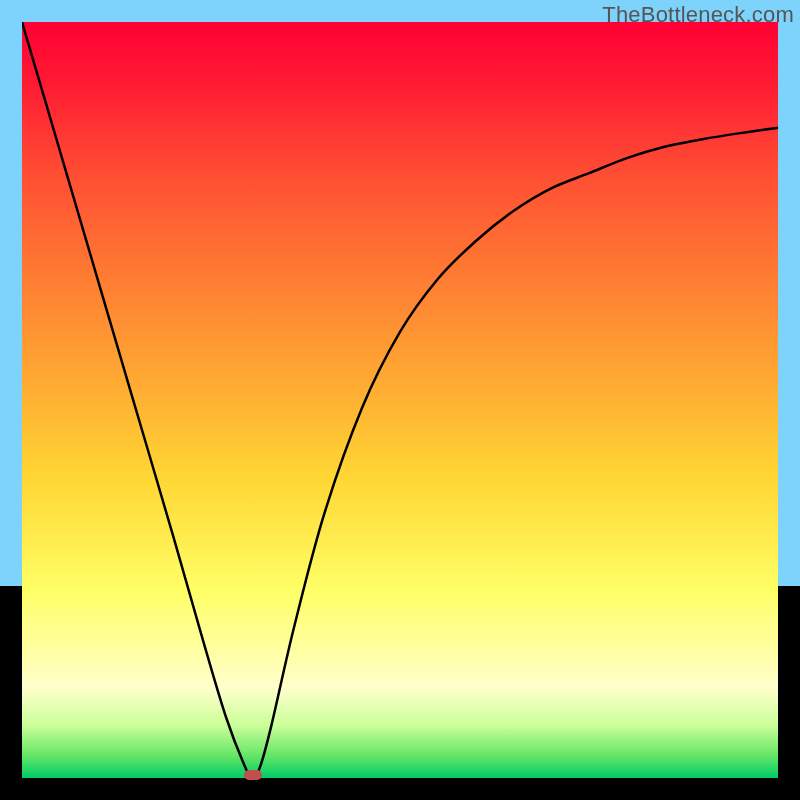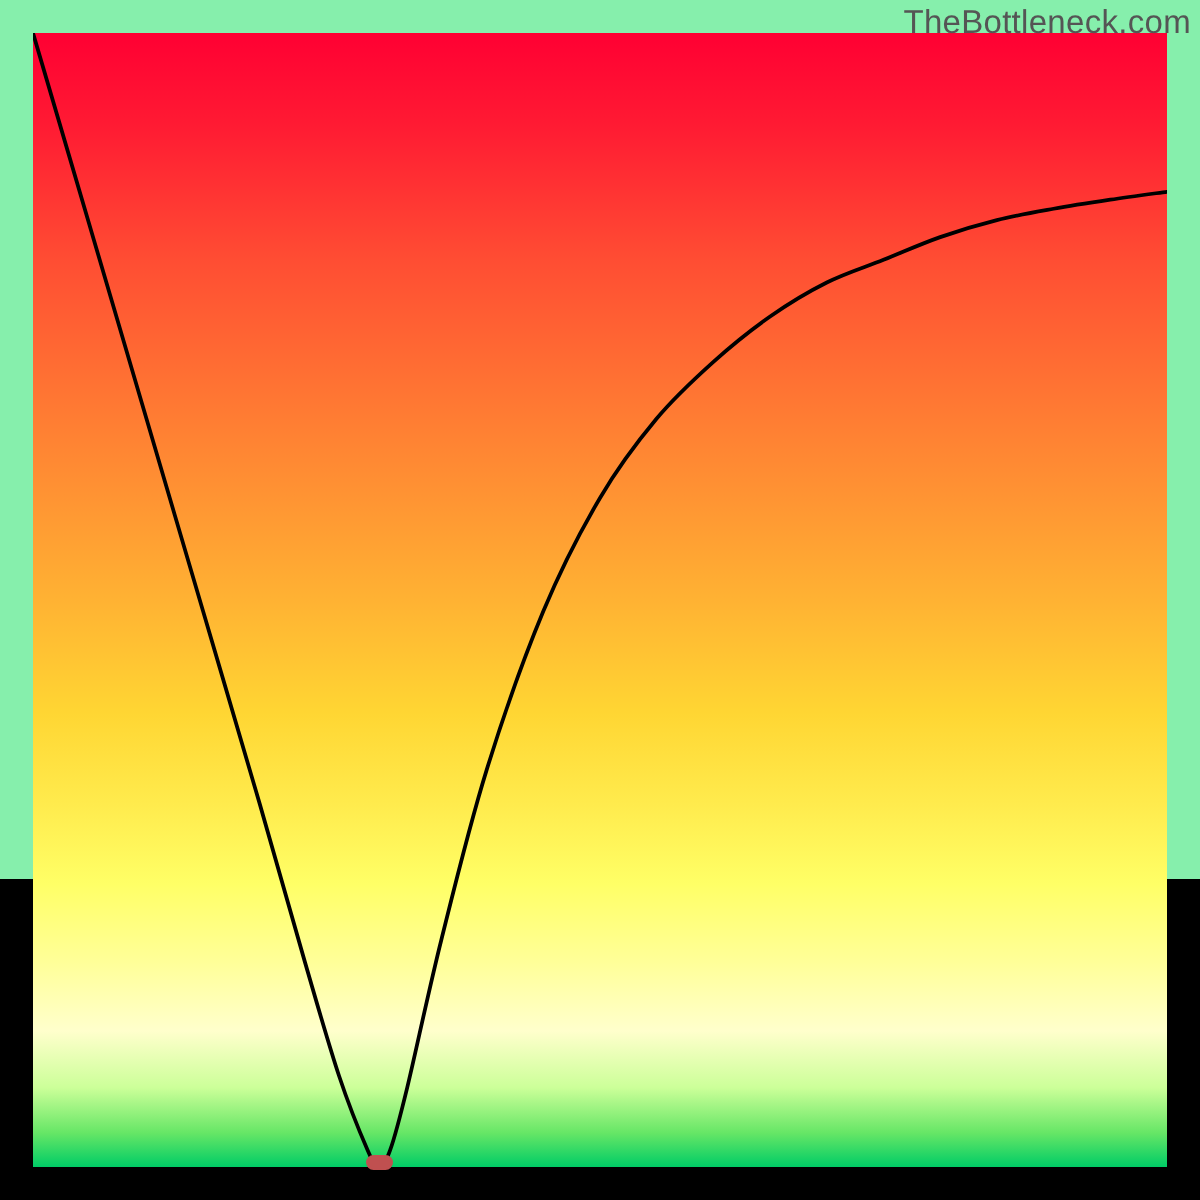--- a/index.html
+++ b/index.html
@@ -1,21 +1,21 @@
 <!DOCTYPE html>
 <html><head>
 <meta charset="utf-8">
 <style>
   * { margin: 0; padding: 0; box-sizing: border-box; }
   html, body { width: 800px; height: 800px; overflow: hidden; background: #000; }
   .chart-container {
     position: relative;
     width: 800px;
     height: 586px;
-    background: #86efac;
+    background: #7dd3fc;
   }
   .plot-area {
     position: absolute;
     left: 22px;
     top: 22px;
     width: 756px;
     height: 756px;
     background: linear-gradient(to bottom,
       #ff0033 0%,
       #ff1a33 8%,

